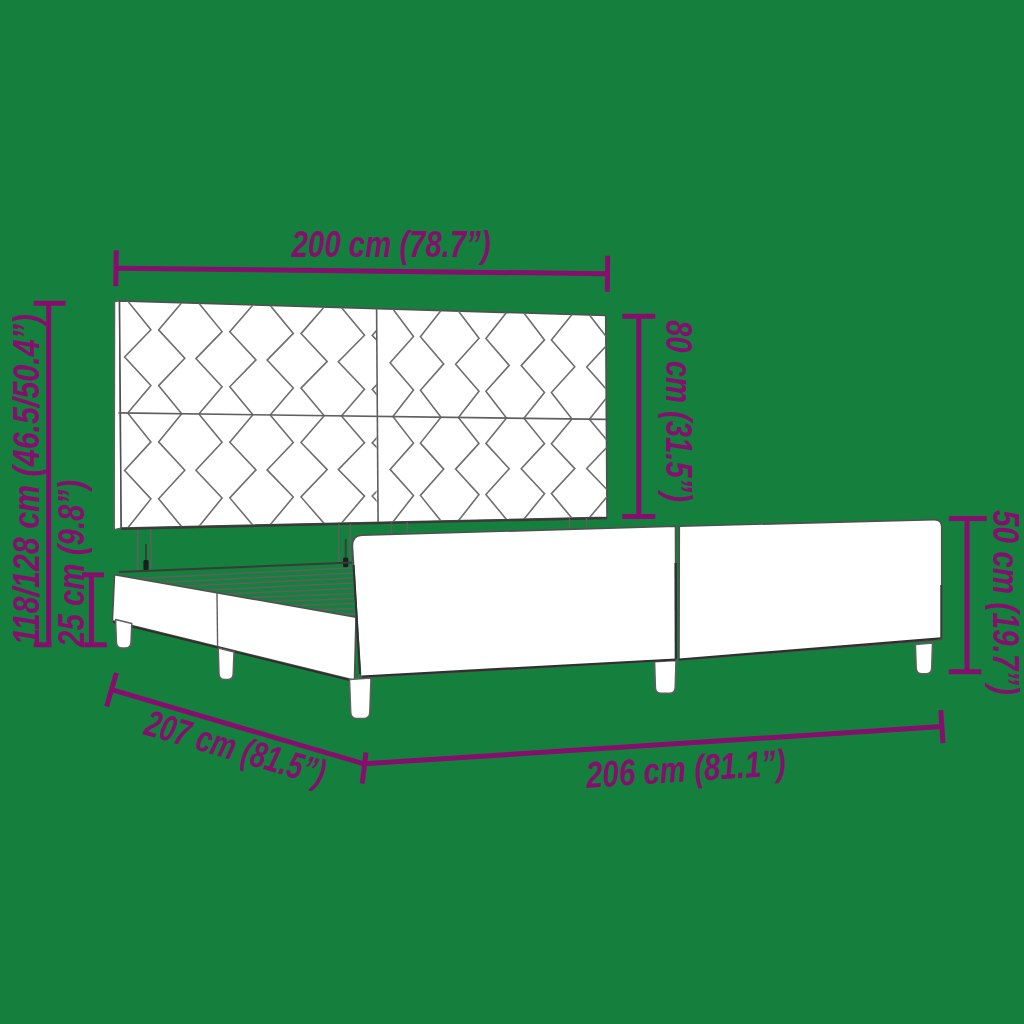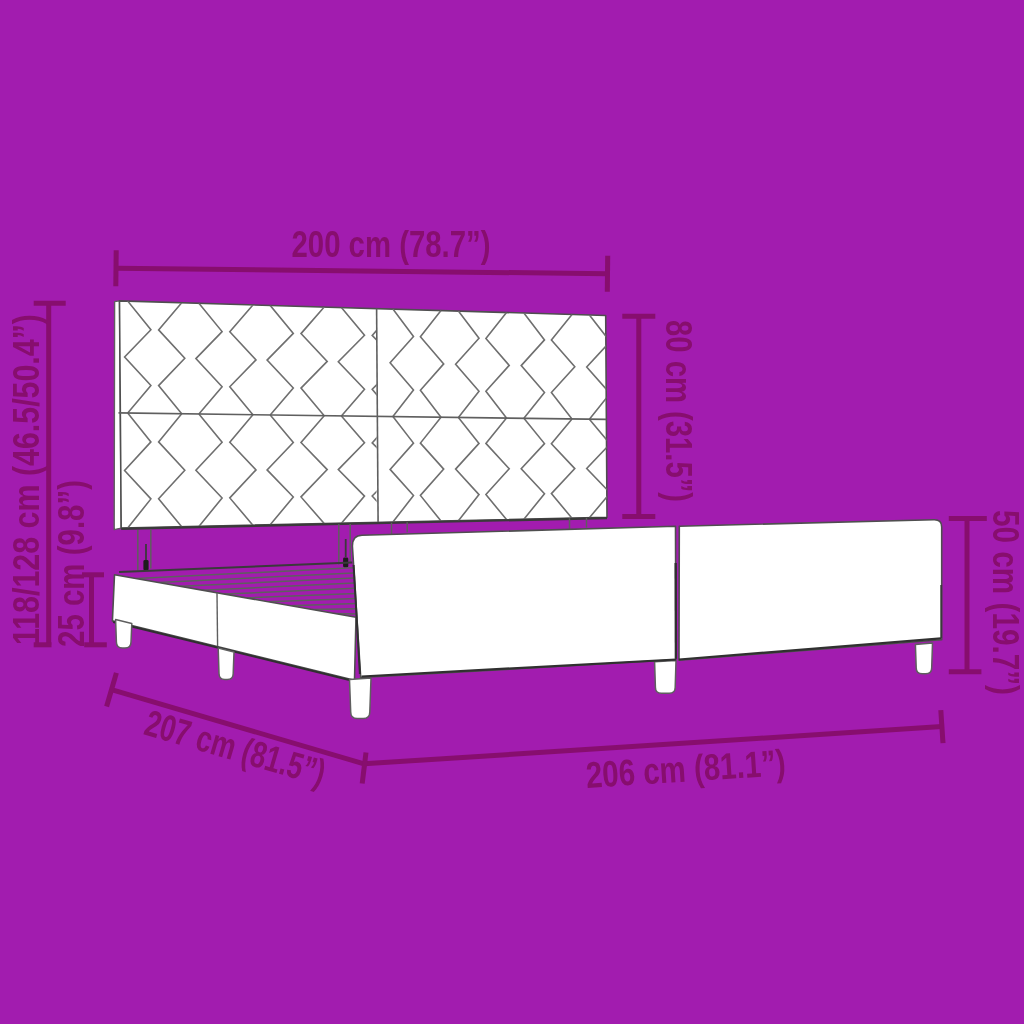--- a/index.html
+++ b/index.html
@@ -1,17 +1,17 @@
 <!DOCTYPE html>
 <html><head>
 <meta charset="utf-8">
 <title>Bed frame dimensions</title>
 <style>
 html,body{margin:0;padding:0;background:#ffffff;}
-#stage{width:1024px;height:1024px;background:#a21caf;}
+#stage{width:1024px;height:1024px;background:#15803d;font-style:italic;}
 </style>
 </head>
 <body>
 <div id="stage">
 <svg width="1024" height="1024" viewBox="0 0 1024 1024">
 
 <polygon points="114.6,301.6 119.5,300.9 121.2,528.1 114.2,529.6" fill="white" stroke="#5f5f5f" stroke-width="1.4" stroke-linejoin="round"></polygon>
 
 <polygon points="119.5,300.9 605.7,315.5 607.0,517.4 121.2,528.1" fill="white" stroke="#4f4f4f" stroke-width="1.6" stroke-linejoin="round"></polygon>
 <defs>

